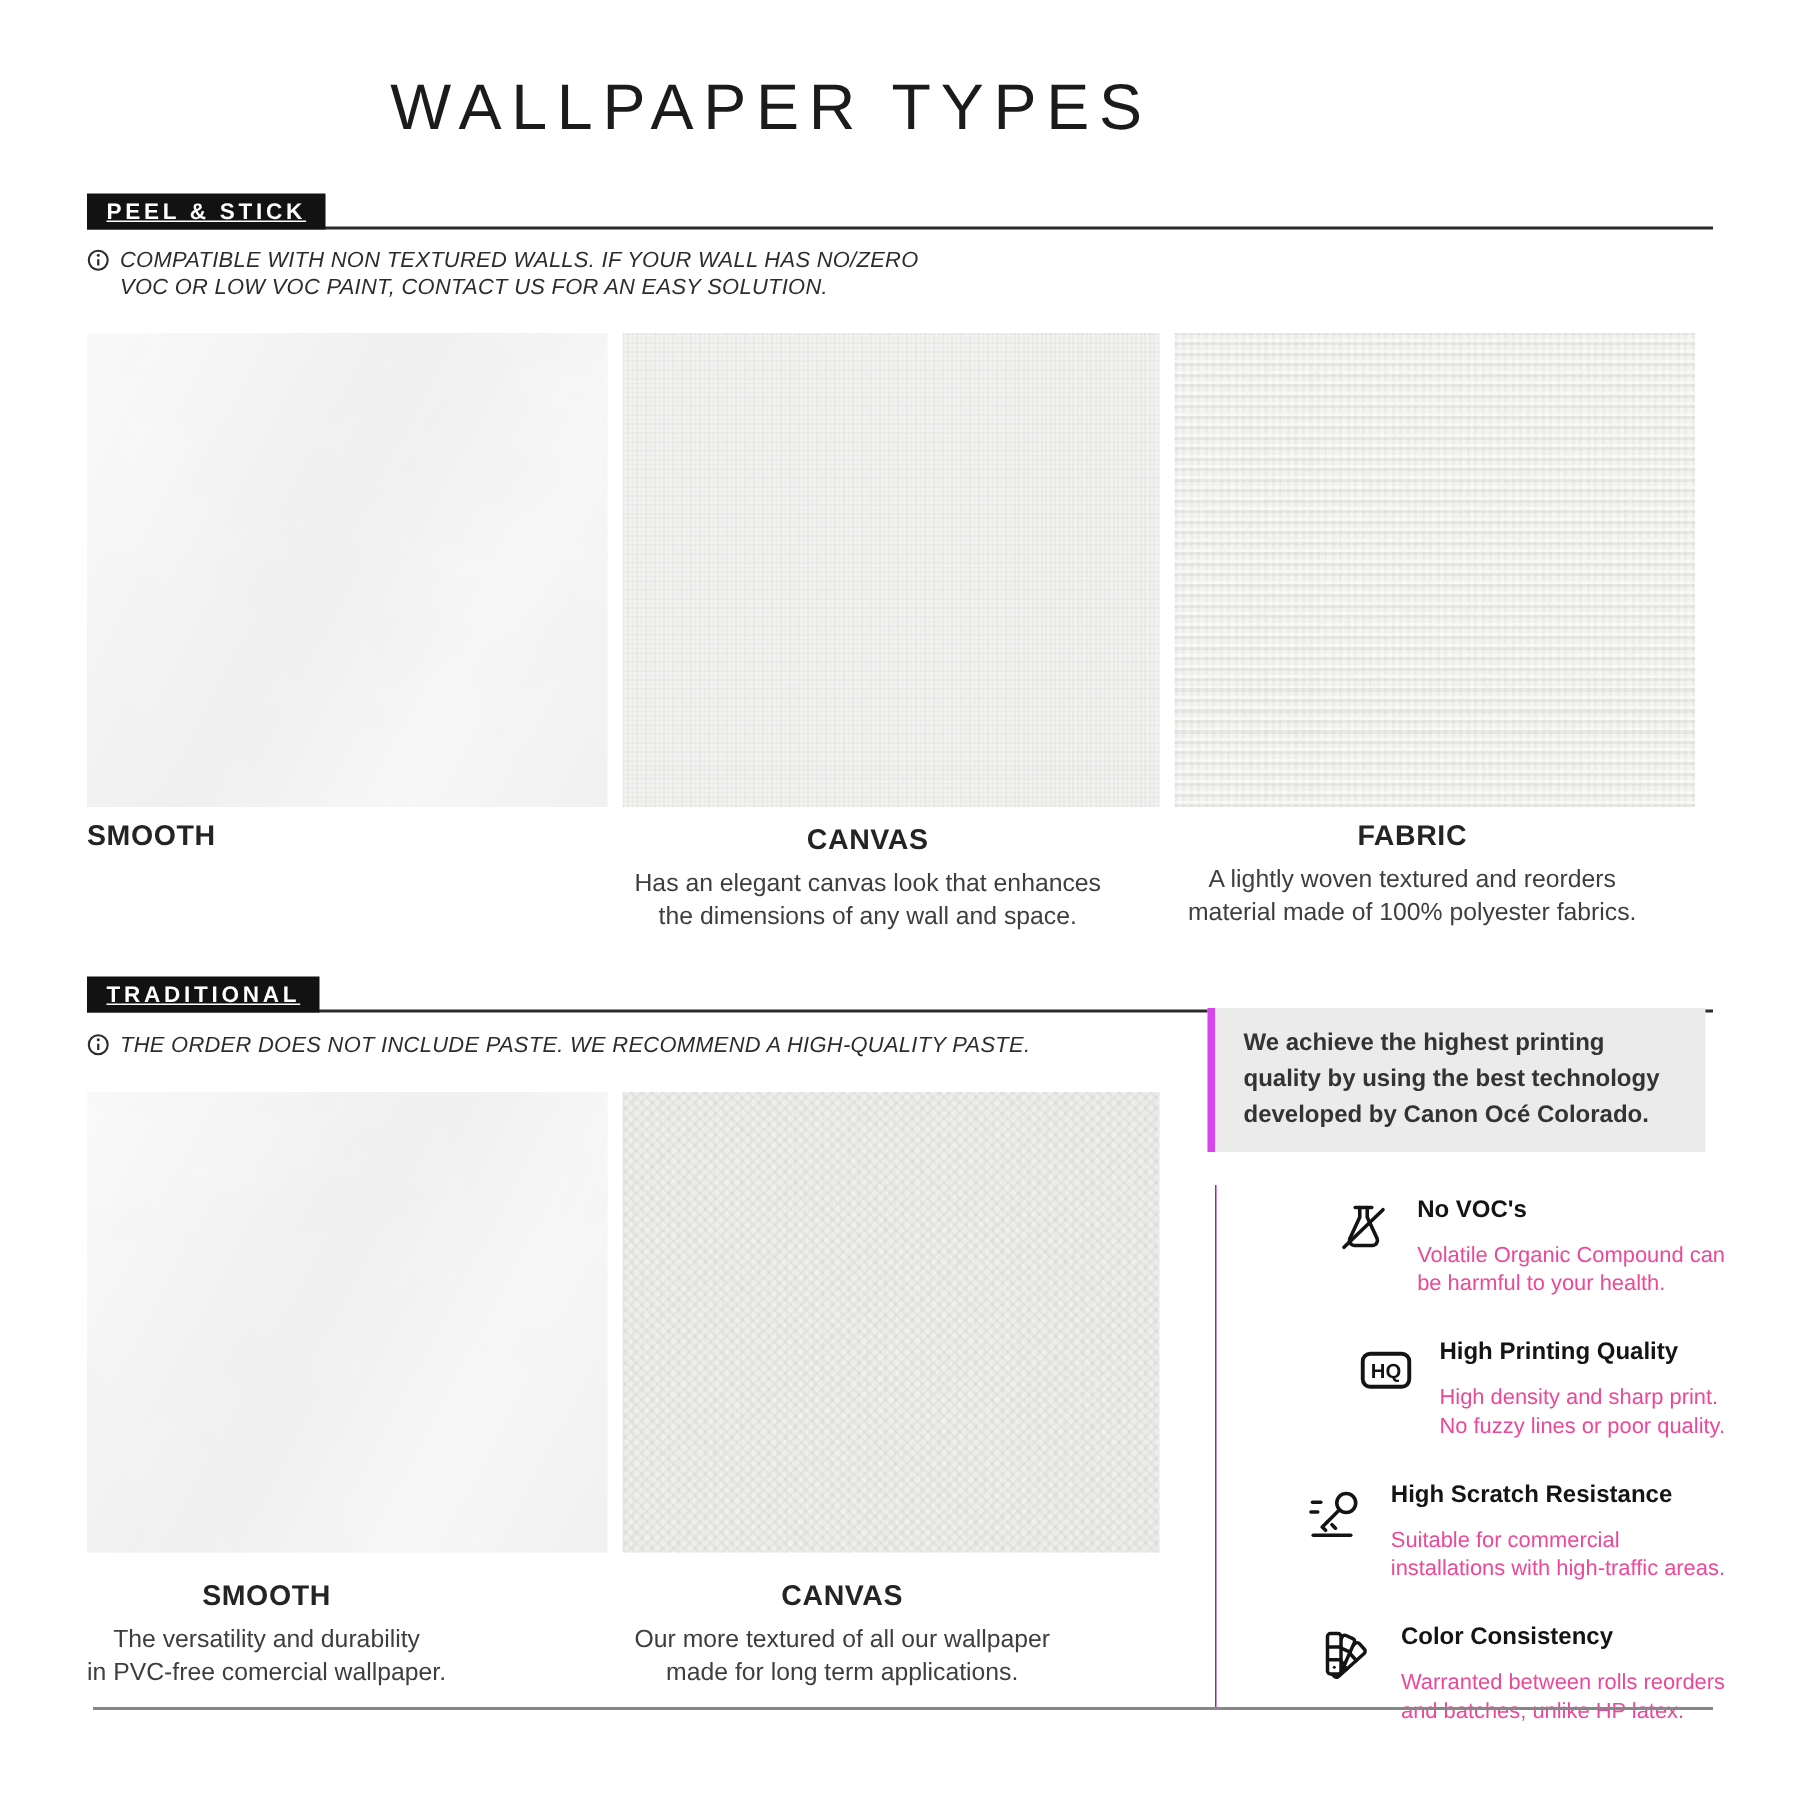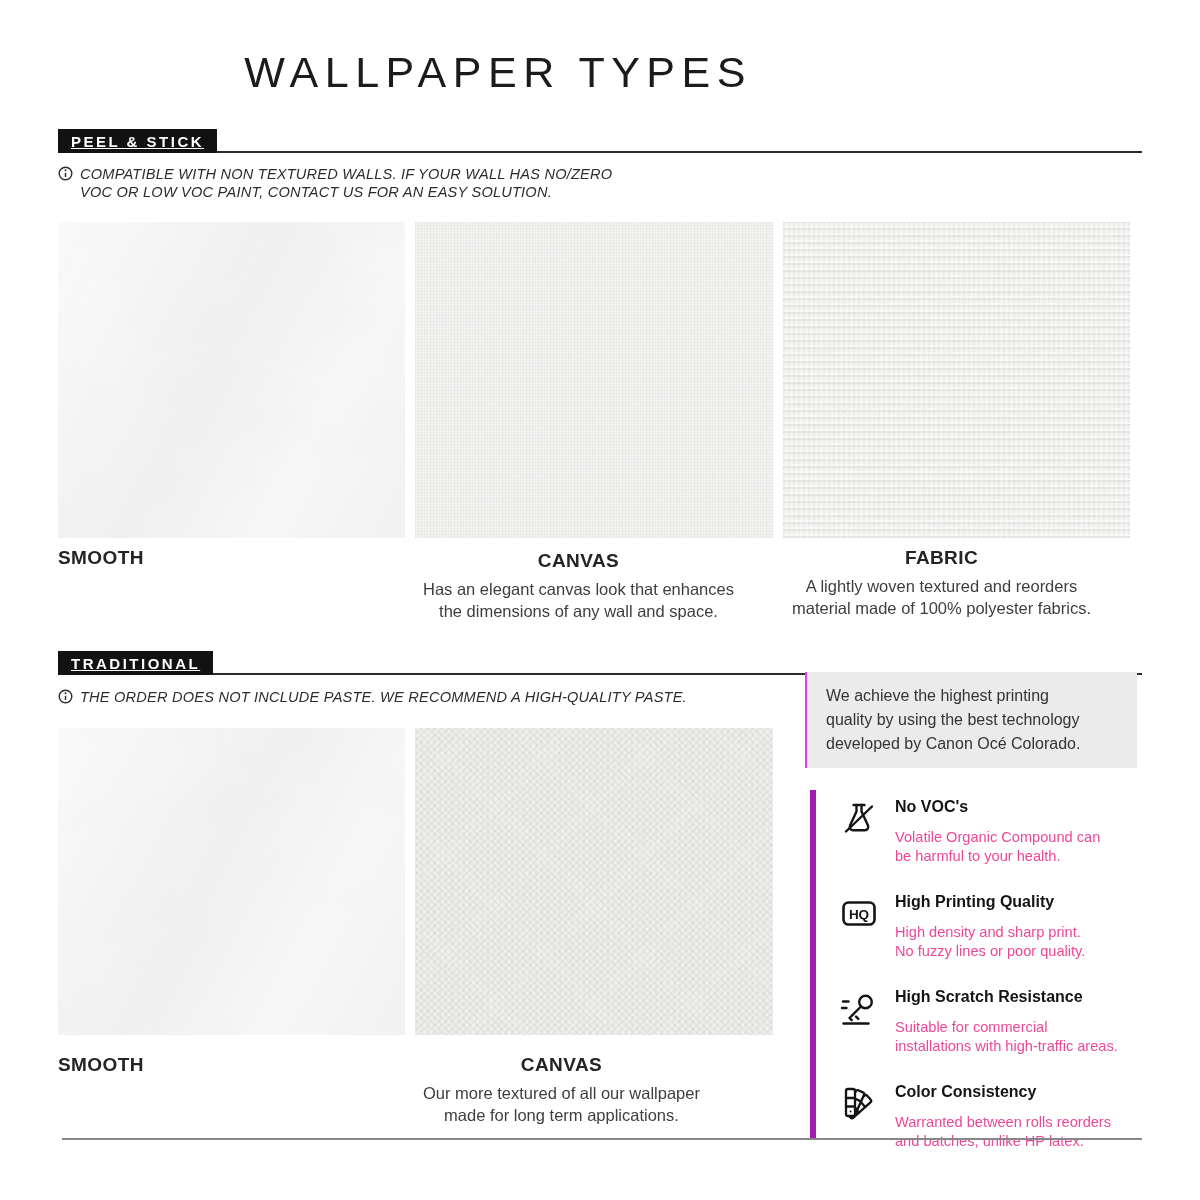--- a/index.html
+++ b/index.html
@@ -1,18 +1,18 @@
 <!DOCTYPE html>
 <html><head>
 <meta charset="utf-8">
 <style>
   html,body{margin:0;padding:0;background:#ffffff;}
   body{width:1200px;height:1200px;position:relative;font-family:"Liberation Sans",sans-serif;color:#222;overflow:hidden;}
 
-  .title{position:absolute;top:48px;left:0;width:996px;margin:0;text-align:center;
+  .title{position:absolute;top:48px;left:16px;width:996px;margin:0;text-align:center;
          font-size:43px;font-weight:500;letter-spacing:6.5px;color:#1b1b1b;}
 
   .rule{position:absolute;left:58px;width:1084px;height:2px;background:#2b2b2b;}
   .rule-peel{top:151px}
   .rule-trad{top:673px}
 
   .badge{position:absolute;left:58px;background:#121212;color:#ffffff;font-size:15px;font-weight:700;
          letter-spacing:2.5px;padding:0 13px;height:24px;line-height:25px;white-space:nowrap;text-decoration:underline;}
   .badge-peel{top:129px}
   .badge-trad{top:651px}
@@ -50,25 +50,25 @@
   .sw-label{position:absolute;text-align:center;}
   .lab1{left:58px;top:547px}
   .lab2{left:423px;top:550px}
   .lab3{left:792px;top:547px}
   .lab4{left:58px;top:1054px}
   .lab5{left:423px;top:1054px}
   .sw-name{font-size:19px;font-weight:700;letter-spacing:0.4px;color:#242424;}
   .sw-desc{margin-top:7px;font-size:16.5px;color:#3e3e3e;line-height:21.5px;}
 
   .quality-box{position:absolute;left:805px;top:672px;width:332px;box-sizing:border-box;
-      border-left:2px solid #d946ef;background:#ebebeb;padding:12px 10px 12px 19px;
-      font-size:16px;line-height:24px;color:#333;}
+      border-left:5px solid #d946ef;background:#ebebeb;padding:12px 10px 12px 19px;
+      font-size:16px;line-height:24px;color:#333;font-weight:bold;}
 
   .features{position:absolute;left:810px;top:790px;width:340px;height:349px;box-sizing:border-box;
-      border-left:6px solid #a21caf;padding:8px 0 0 23px;display:flex;flex-direction:column;gap:27px;}
+      border-left:1px solid #a21caf;padding:8px 0 0 23px;display:flex;flex-direction:column;gap:27px;align-items:flex-end;}
   .feature{display:flex;gap:16px;}
   .f-icon{width:40px;height:40px;flex:none;margin-top:1px;}
   .f-title{font-size:16px;font-weight:700;color:#141414;}
   .f-desc{font-size:14.6px;color:#ec4899;line-height:19px;margin-top:12px;}
 
   .bottom-rule{position:absolute;left:62px;top:1138px;width:1080px;height:2px;background:#878787;}
 </style>
 </head>
 <body>
 
@@ -197,20 +197,24 @@
           <feFuncG type="linear" slope="0" intercept="0.74"></feFuncG>
           <feFuncB type="linear" slope="0" intercept="0.73"></feFuncB>
         </feComponentTransfer>
       </filter>
       <rect width="100%" height="100%" filter="url(#frc)"></rect>
     </svg>
 </div>
 
 <div class="sw-label lab4">
   <div class="sw-name">SMOOTH</div>
+  <div class="sw-desc">
+    <div>The versatility and durability</div>
+    <div>in PVC-free comercial wallpaper.</div>
+  </div>
 </div>
 <div class="sw-label lab5">
   <div class="sw-name">CANVAS</div>
   <div class="sw-desc">
     <div>Our more textured of all our wallpaper</div>
     <div>made for long term applications.</div>
   </div>
 </div>
 
 <div class="quality-box">

